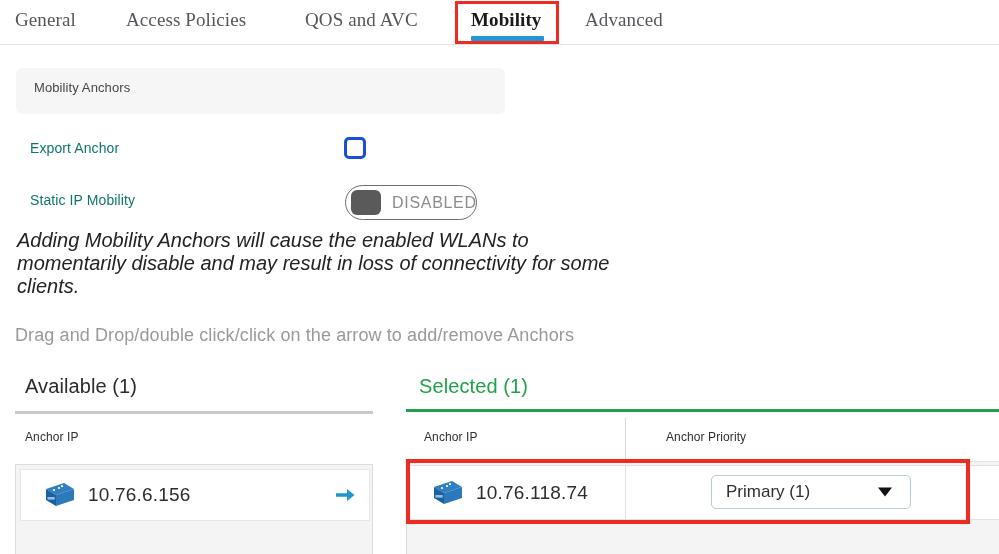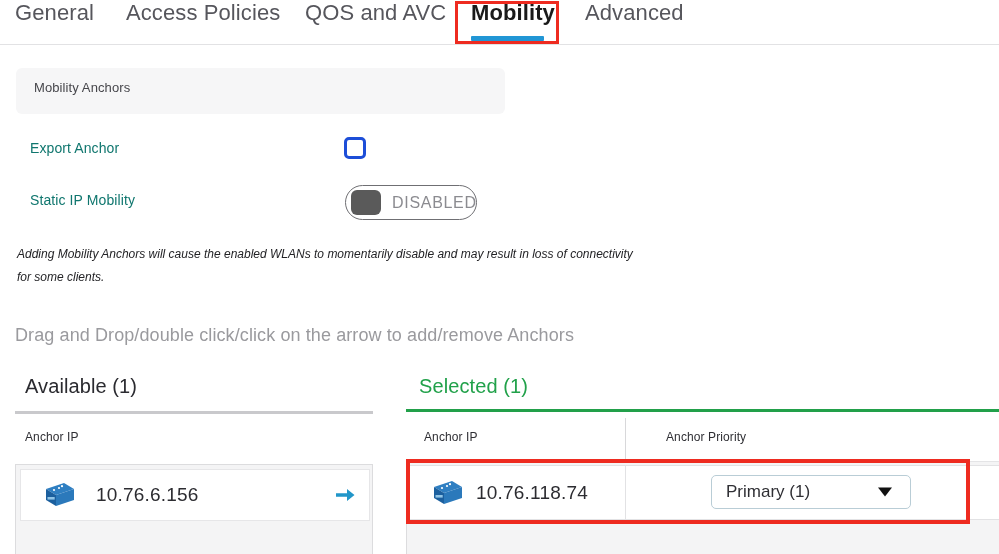--- a/index.html
+++ b/index.html
@@ -24,25 +24,26 @@
     width: 999px; height: 45px;
   }
   .tabbar-rule {
     position: absolute;
     left: 0; top: 44px;
     width: 999px; height: 1px;
     background: #e2e2e4;
   }
   .tab {
     position: absolute;
-    top: 0;
-    font-size: 22px;
+    top: 9px;
+    font-size: 19px;
     color: #56565c;
     white-space: nowrap;
     letter-spacing: 0.1px;
+    font-family: Liberation Serif, serif;
   }
   .tab.active {
     color: #1a1a1a;
     font-weight: bold;
   }
   .tab-underline {
     position: absolute;
     left: 471px; top: 36px;
     width: 73px; height: 5px;
     background: #2196d5;
@@ -114,23 +115,23 @@
   .toggle-text {
     margin-left: 11px;
     font-size: 16px;
     color: #8b8b90;
     letter-spacing: 0.7px;
   }
 
   
   .warn {
     position: absolute;
-    left: 17px; top: 243px;
+    left: 17px; top: 229px;
     width: 620px;
-    font-size: 12px;
+    font-size: 20px;
     font-style: italic;
     color: #232326;
     line-height: 23px;
   }
   .hint {
     position: absolute;
     left: 15px; top: 325px;
     font-size: 18px;
     color: #9a9a9e;
     letter-spacing: 0.1px;
@@ -197,21 +198,21 @@
     width: 350px; height: 52px;
     box-sizing: border-box;
     background: #ffffff;
     border: 1px solid #e6e6e8;
     display: flex;
     align-items: center;
   }
   .avail-ip {
     font-size: 19px;
     color: #2c2c31;
-    margin-left: 21px;
+    margin-left: 13px;
     letter-spacing: 0.2px;
   }
   .arrow-btn {
     position: absolute;
     right: 13px; top: 50%;
     transform: translateY(-50%);
     width: 22px; height: 22px;
     line-height: 0;
     cursor: pointer;
   }

